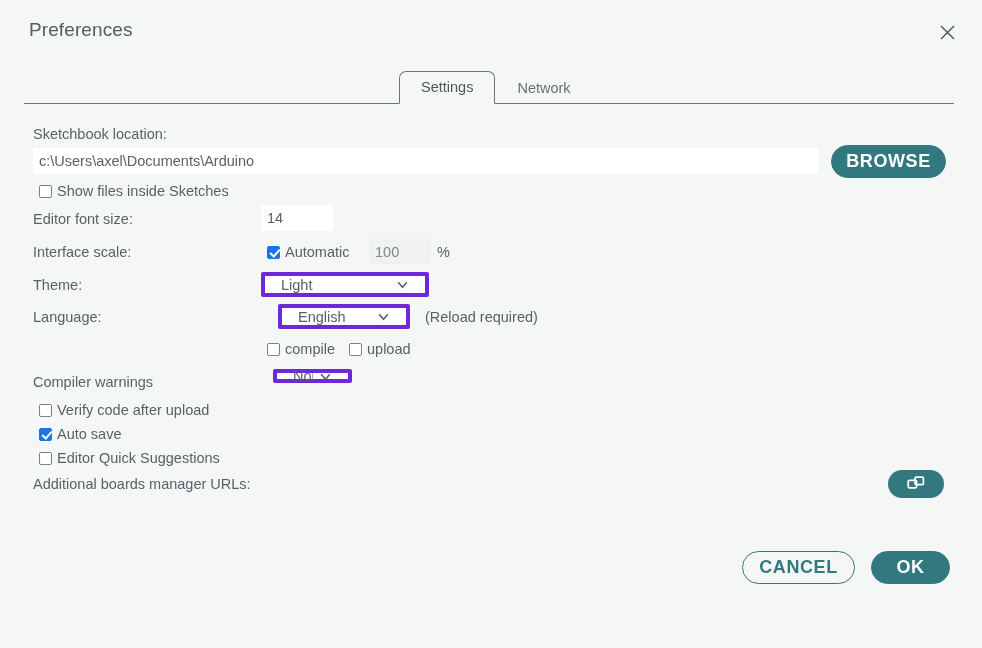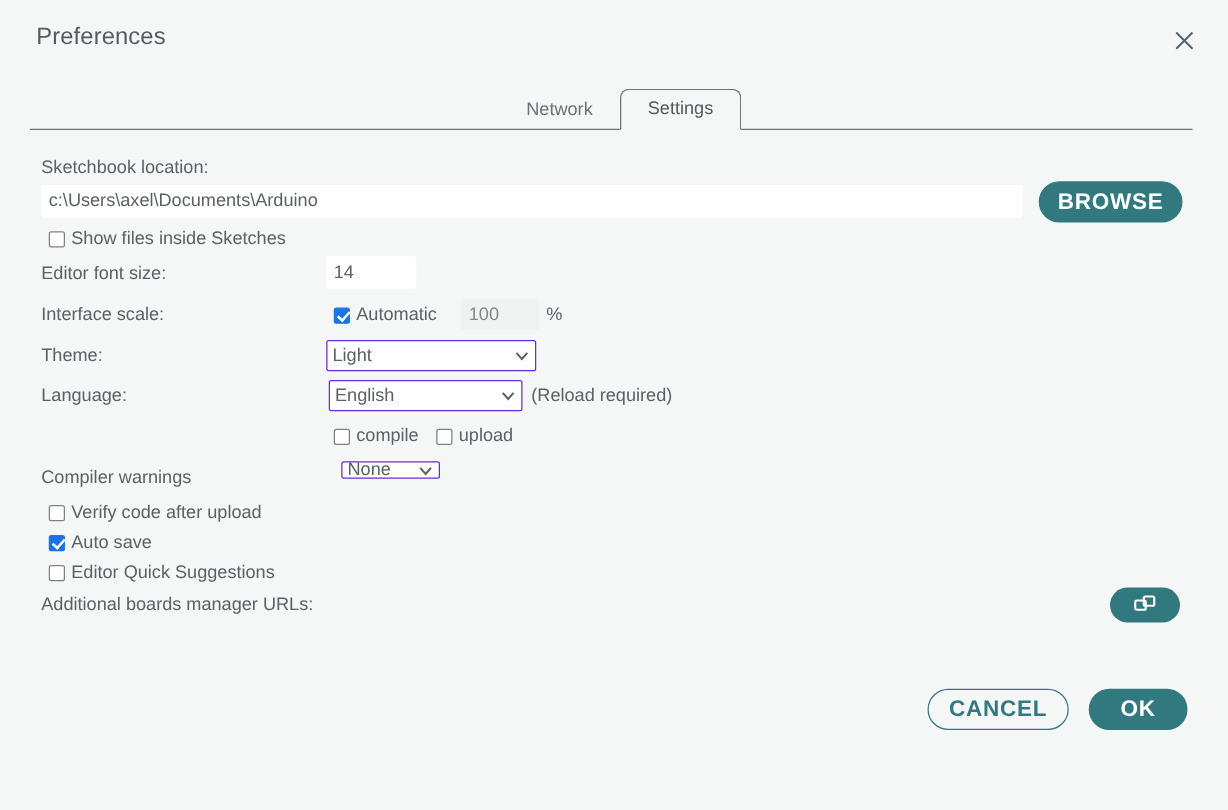--- a/index.html
+++ b/index.html
@@ -93,26 +93,26 @@
     border-radius: 2px;
   }
   .txtinput.disabled {
     background: #f0f2f2;
     color: #82898e;
   }
 
   .ddown {
     position: absolute;
     background: #ffffff;
-    border: 1px solid #6d28d9;
+    border: 4px solid #6d28d9;
     border-radius: 2px;
     font-family: "Liberation Sans", sans-serif;
     font-size: 14.5px;
     color: #5a6166;
-    padding: 0 4px;
+    padding: 0 16px;
     display: flex;
     align-items: center;
     cursor: pointer;
   }
   .ddown .dd-val { flex: 1; white-space: nowrap; overflow: hidden; }
   .dd-arrow {
     width: 13px; height: 13px;
     margin-left: 6px;
     flex: none;
     display: block;
@@ -196,22 +196,22 @@
 
   <div class="close-btn">
     <svg width="17" height="17" viewBox="0 0 17 17" aria-hidden="true">
       <line x1="2" y1="2" x2="15" y2="15" stroke="#55606a" stroke-width="1.6"></line>
       <line x1="15" y1="2" x2="2" y2="15" stroke="#55606a" stroke-width="1.6"></line>
     </svg>
   </div>
 
   <div class="tabbar">
     <div class="tabs-inner">
+      <div class="tab active">Settings</div>
       <div class="tab">Network</div>
-      <div class="tab active">Settings</div>
     </div>
   </div>
 
   <div class="body">
 
     <div class="lbl" style="left:33px; top:126px;">Sketchbook location:</div>
 
     <input class="txtinput" type="text" style="left: 33px; top: 148px; width: 785px; height: 26px;" value="c:\Users\axel\Documents\Arduino">
 
     <div class="btn btn-filled" style="left:831px; top:145px; width:115px; height:33px;">BROWSE</div>
@@ -234,21 +234,21 @@
 
     <div class="lbl" style="left:33px; top:277px;">Theme:</div>
     <div class="ddown" style="left:261px; top:272px; width:168px; height:25px;">
       <span class="dd-val">Light</span>
       <svg class="dd-arrow" viewBox="0 0 12 12">
         <polyline points="2,4 6,8.5 10,4" fill="none" stroke="#5a6166" stroke-width="1.5"></polyline>
       </svg>
     </div>
 
     <div class="lbl" style="left:33px; top:309px;">Language:</div>
-    <div class="ddown" style="left:263px; top:304px; width:155px; height:25px;align-items:center;">
+    <div class="ddown" style="left:278px; top:304px; width:132px; height:25px;align-items:center;">
       <span class="dd-val">English</span>
       <svg class="dd-arrow" viewBox="0 0 12 12">
         <polyline points="2,4 6,8.5 10,4" fill="none" stroke="#5a6166" stroke-width="1.5"></polyline>
       </svg>
     </div>
     <div class="lbl" style="left:425px; top:309px;">(Reload required)</div>
 
     <div class="cbrow" style="left:267px; top:341px;">
       <span class="cbox"></span>
       <span class="cblabel">compile</span>

